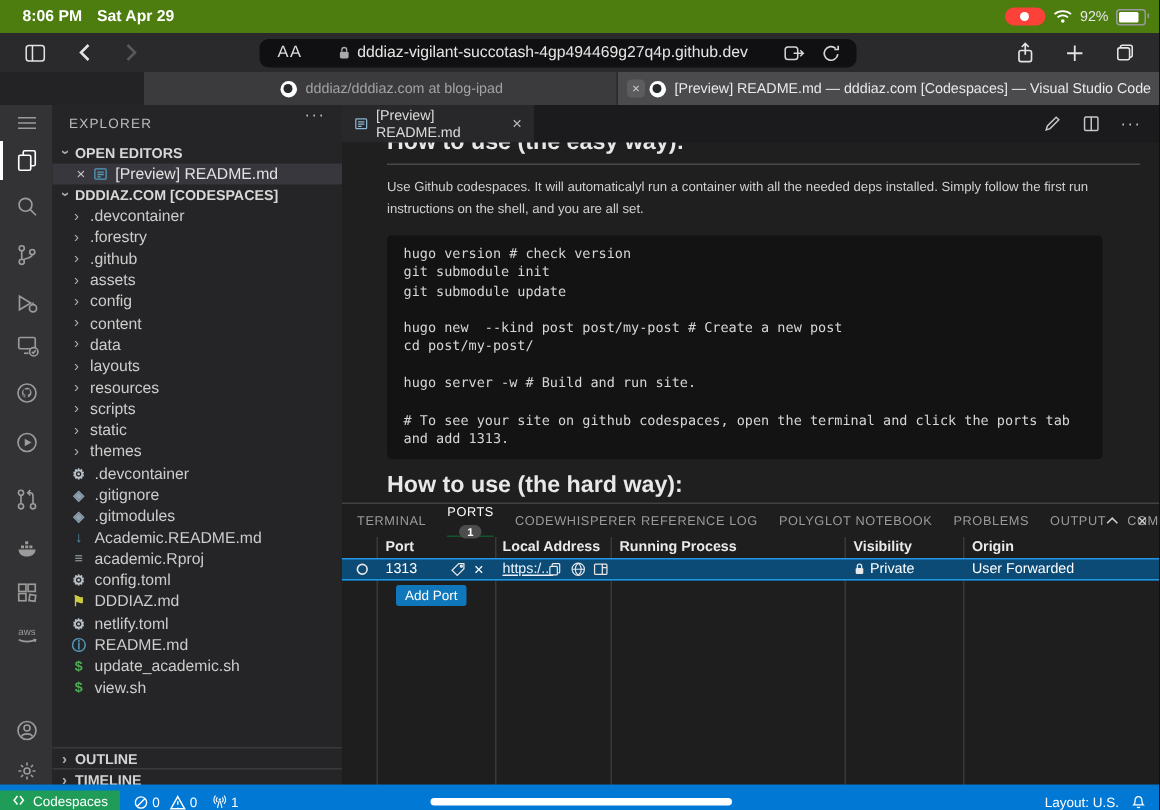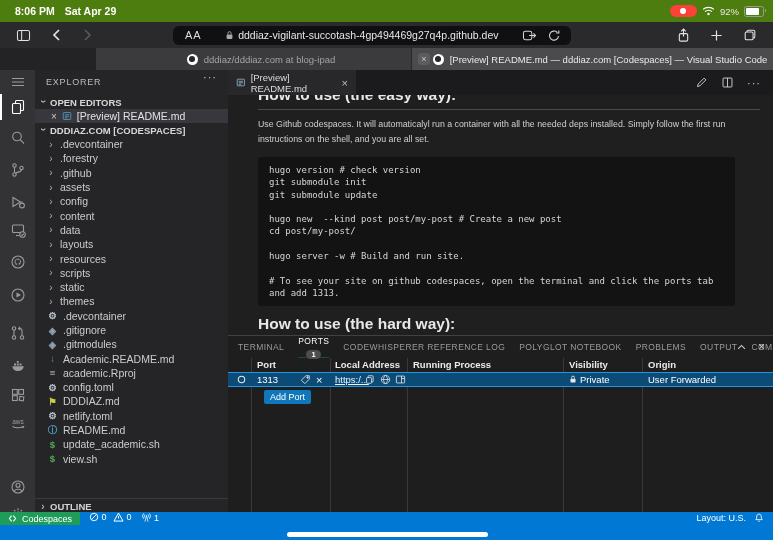--- a/index.html
+++ b/index.html
@@ -80,21 +80,21 @@
   .pacts{position:absolute;right:8px;top:0;height:22px;display:flex;align-items:center;gap:11px;color:#cfcfcf;}
   .phcell{position:absolute;top:22px;height:14px;line-height:14px;font-size:9.5px;font-weight:700;color:#eaeaea;white-space:nowrap;}
   .csep{position:absolute;top:22px;bottom:0;width:1px;background:#39393b;}
   .prow{position:absolute;top:36px;left:0;right:0;height:15px;background:#0c4b76;border-top:1px solid #2196e3;
         border-bottom:1px solid #2196e3;color:#fff;font-size:9.5px;box-sizing:border-box;}
   .prow .pi{position:absolute;top:0;height:13px;display:flex;align-items:center;white-space:nowrap;}
   .plink{text-decoration:underline;color:#eaf4ff;}
   .addport{position:absolute;top:54px;left:36px;width:47px;height:14px;background:#1177bb;color:#fff;font-size:9px;
            display:flex;align-items:center;justify-content:center;border-radius:2px;}
   
-  .sb{position:absolute;left:0;right:0;bottom:0;height:28px;background:#0078d4;color:#fff;display:flex;align-items:flex-start;font-size:9px;}
+  .sb{position:absolute;left:0;right:0;bottom:0;height:17px;background:#0078d4;color:#fff;display:flex;align-items:flex-end;font-size:9px;}
   .sbremote{height:13px;background:#1f9d58;display:flex;align-items:center;padding:0 8px;gap:5px;font-size:9px;}
   .sbitem{display:flex;align-items:center;gap:2.5px;margin-left:9px;}
   .sbright{margin-left:auto;display:flex;align-items:center;gap:8px;padding-right:9px;}
   .homebar{position:absolute;left:287px;bottom:3.5px;width:201px;height:4.5px;border-radius:2.5px;background:#fff;z-index:20;}
 </style>
 </head>
 <body>
 
 <div class="screen">
 

